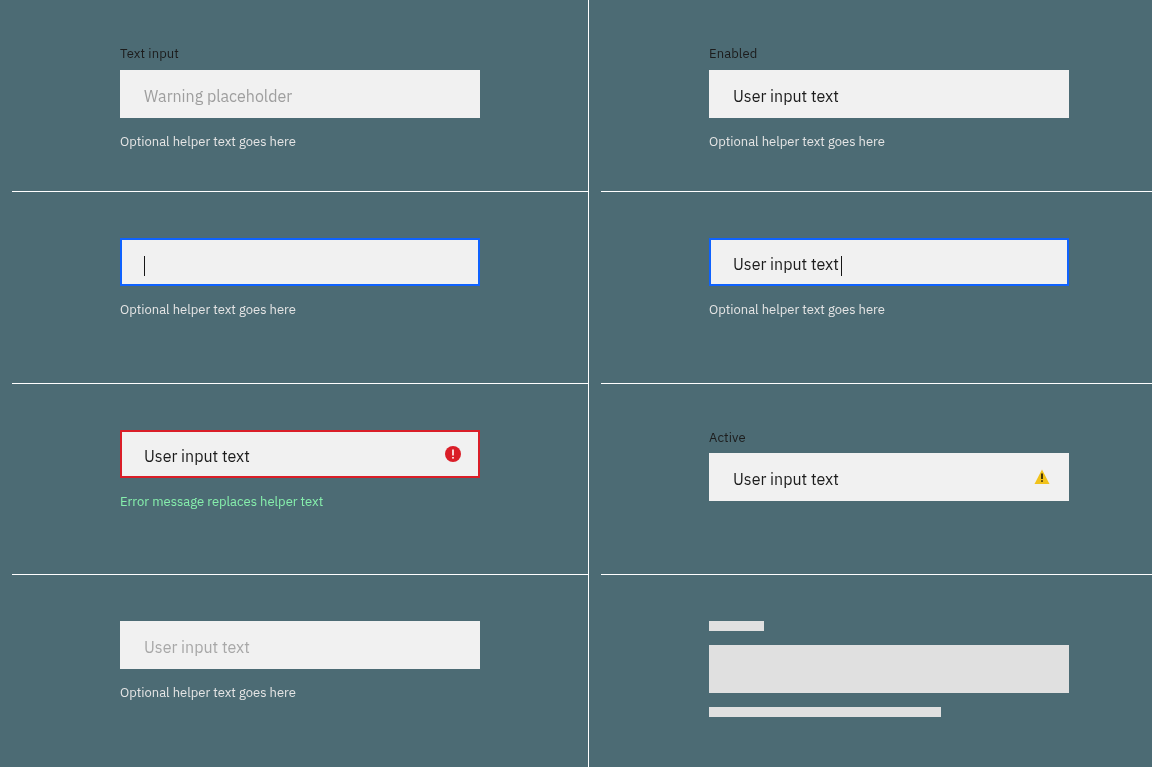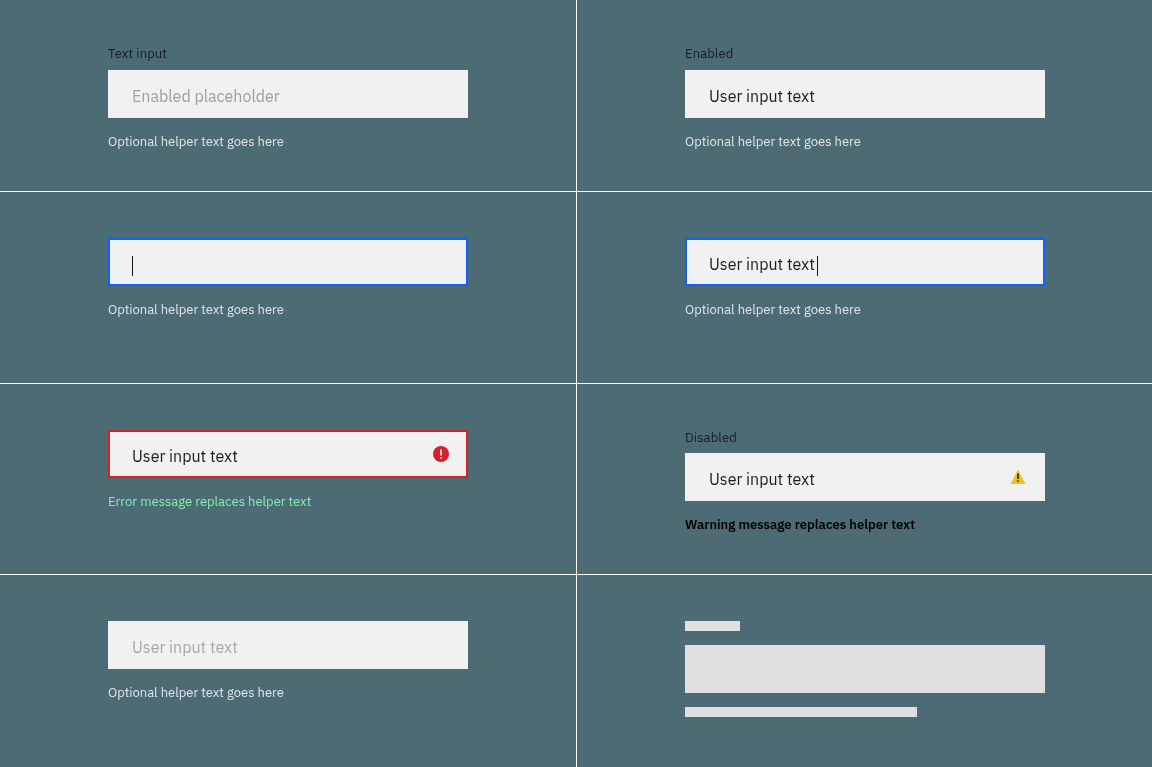--- a/index.html
+++ b/index.html
@@ -22,20 +22,21 @@
     height: 100%;
     display: grid;
     grid-template-columns: 1fr 1fr;
     grid-template-rows: repeat(4, 1fr);
   }
   .cell {
     border-right: 1px solid #ffffff;
     border-bottom: 1px solid #ffffff;
     padding: 46px 108px 0 108px;
     position: relative;
+    margin-left: 12px;
   }
   .cell.col-2 { border-right: none; }
   .cell.row-4 { border-bottom: none; }
 
   
   .field-label {
     font-size: 13px;
     line-height: 1.2;
     color: #1c1c1c;
     margin-bottom: 8px;
@@ -104,21 +105,21 @@
   .sk-helper  { width:232px; height:10px;}
 </style>
 </head>
 <body>
 
 <div class="grid">
 
   <div class="cell">
     <div class="field-label">Text input</div>
     <div class="field-box placeholder">
-      <span>Enabled placeholder</span>
+      <span>Warning placeholder</span>
     </div>
     <div class="field-helper">Optional helper text goes here</div>
   </div>
 
   <div class="cell col-2">
     <div class="field-label">Enabled</div>
     <div class="field-box">
       <span>User input text</span>
     </div>
     <div class="field-helper">Optional helper text goes here</div>
@@ -147,32 +148,31 @@
           <circle cx="8" cy="8" r="8" fill="#da1e28"></circle>
           <rect x="7.2" y="3.5" width="1.6" height="6" fill="#ffffff"></rect>
           <rect x="7.2" y="11" width="1.6" height="1.6" fill="#ffffff"></rect>
         </svg>
       </span>
     </div>
     <div class="field-helper err">Error message replaces helper text</div>
   </div>
 
   <div class="cell col-2">
-    <div class="field-label">Disabled</div>
+    <div class="field-label">Active</div>
     <div class="field-box warning">
       <span>User input text</span>
       <span class="status-icon">
         <svg viewBox="0 0 16 16" width="16" height="16">
           <polygon points="8,0.5 15.5,15 0.5,15" fill="#f1c21b"></polygon>
           <rect x="7.3" y="4.5" width="1.4" height="5.5" fill="#000000"></rect>
           <rect x="7.3" y="11.3" width="1.4" height="1.5" fill="#000000"></rect>
         </svg>
       </span>
     </div>
-    <div class="field-helper warn">Warning message replaces helper text</div>
   </div>
 
   <div class="cell row-4">
     <div class="field-box dis">
       <span>User input text</span>
     </div>
     <div class="field-helper">Optional helper text goes here</div>
   </div>
 
   <div class="cell col-2 row-4">

